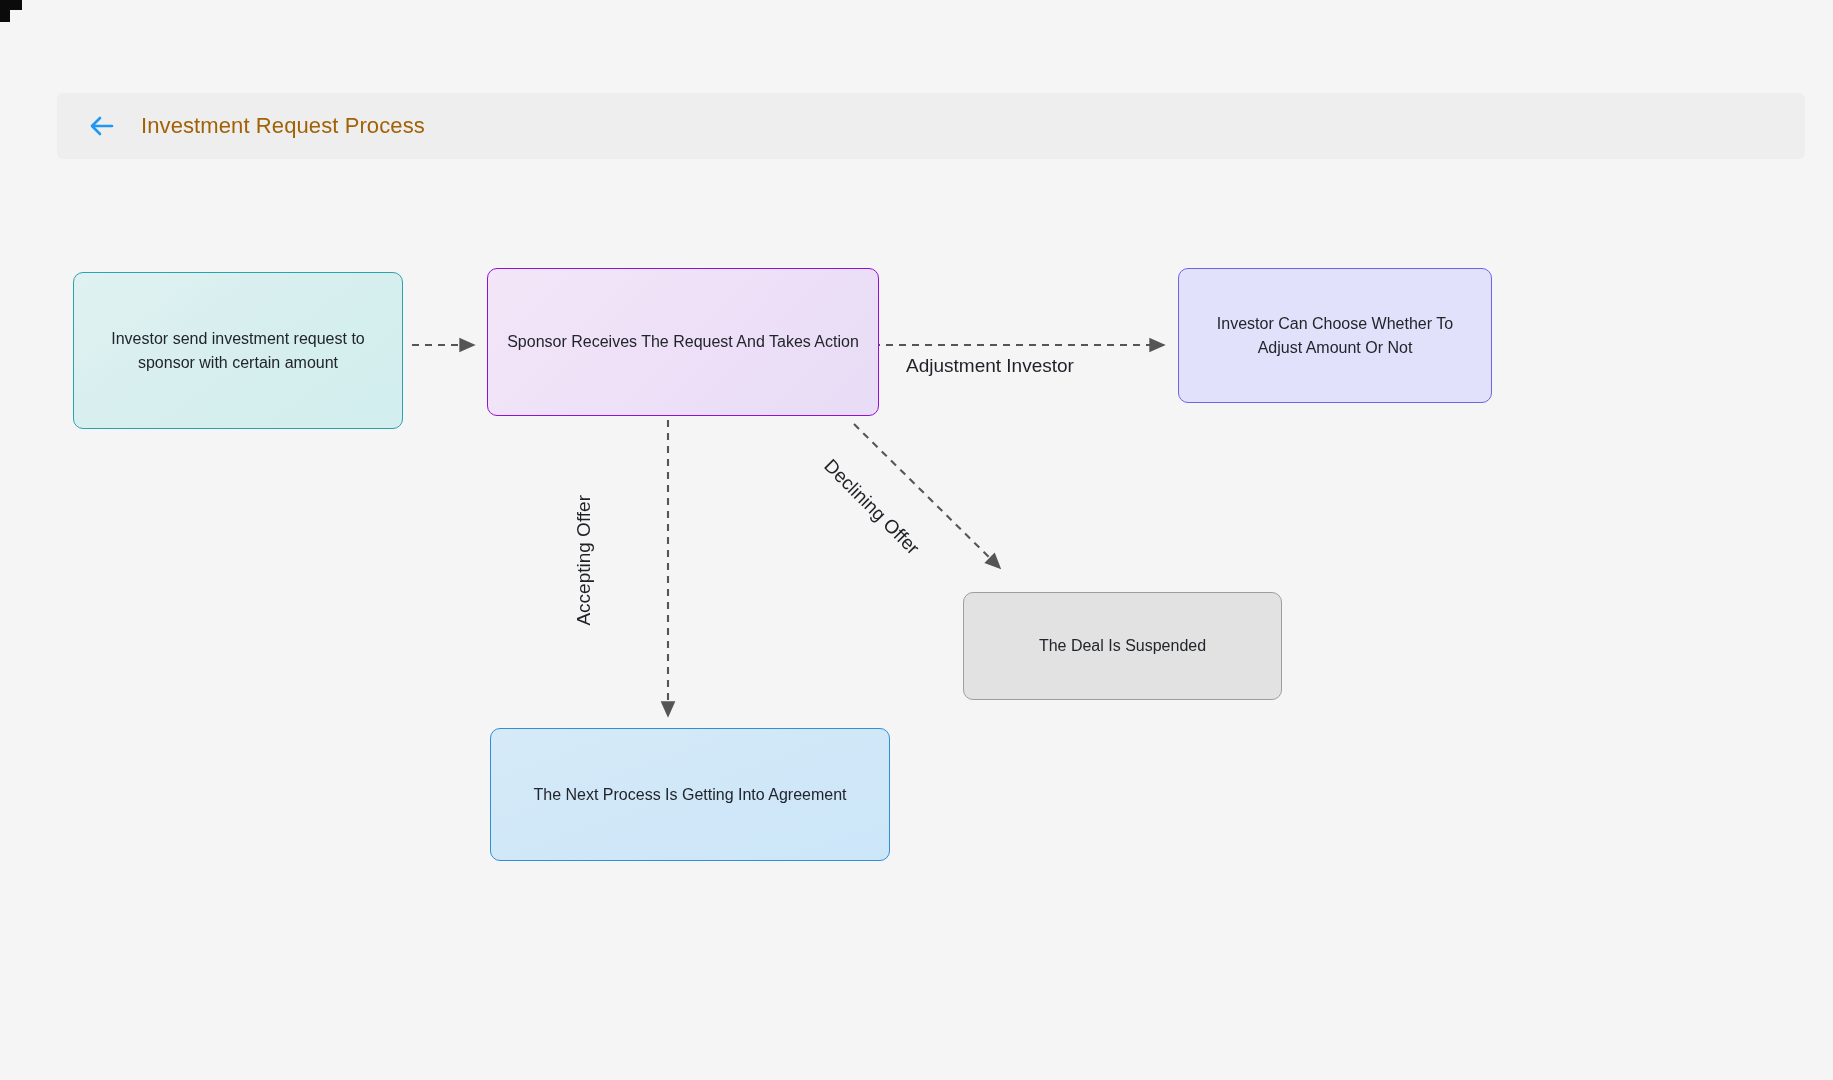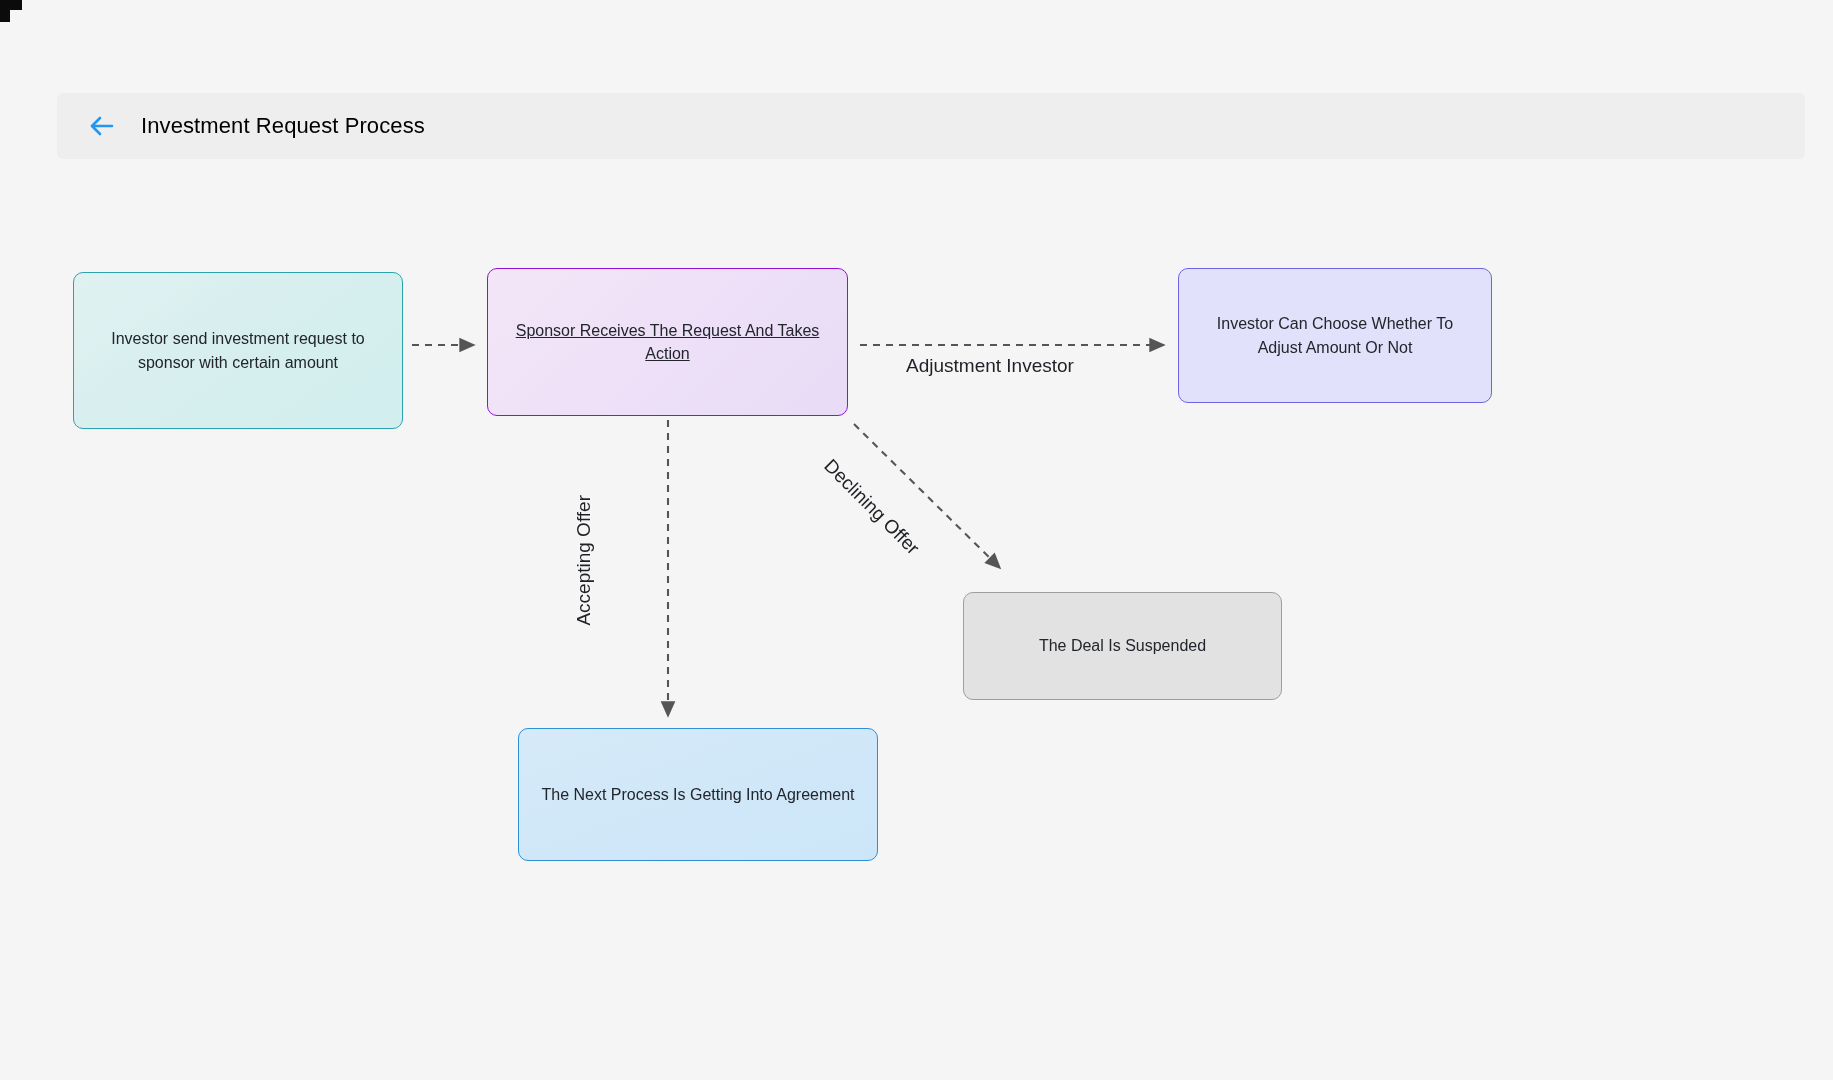--- a/index.html
+++ b/index.html
@@ -50,21 +50,21 @@
     display: flex;
     align-items: center;
     justify-content: center;
     cursor: pointer;
     flex: 0 0 auto;
   }
   .back-button svg { display: block; }
   .header-title {
     margin-left: 22px;
     font-size: 22px;
-    color: #000000;
+    color: #a16207;
     letter-spacing: .1px;
     white-space: nowrap;
   }
 
   
   .canvas {
     position: absolute;
     inset: 0;
   }
   .edges-layer {
@@ -90,43 +90,41 @@
   }
 
   #node-investor-request {
     left: 73px;  top: 272px;
     width: 330px; height: 157px;
     border: 1.7px solid #2aa3ad;
     background: linear-gradient(145deg, #dff2f1 0%, #d6eeee 55%, #d2eeee 100%);
   }
   #node-sponsor-action {
     left: 487px; top: 268px;
-    width: 361px; height: 148px;
+    width: 392px; height: 148px;
     border: 1.7px solid #9211d6;
     background: linear-gradient(135deg, #f4e6f8 0%, #ecdff7 60%, #e8dcf6 100%);
-    text-decoration: underline;
   }
   #node-investor-choice {
     left: 1178px; top: 268px;
     width: 314px; height: 135px;
     border: 1.7px solid #6f63e8;
     background: #e2e1fb;
   }
   #node-deal-suspended {
     left: 963px; top: 592px;
     width: 319px; height: 108px;
     border: 1.4px solid #9e9e9e;
     background: #e2e2e2;
   }
   #node-next-process {
     left: 490px; top: 728px;
-    width: 360px; height: 133px;
+    width: 400px; height: 133px;
     border: 1.7px solid #2e8fd6;
     background: linear-gradient(160deg, #d6eaf8 0%, #cfe7f8 60%, #cce6f9 100%);
-    margin-left: 28px;
   }
 
   
   .edge-label {
     position: absolute;
     font-size: 19px;
     color: #1f2126;
     white-space: nowrap;
     pointer-events: none;
   }

